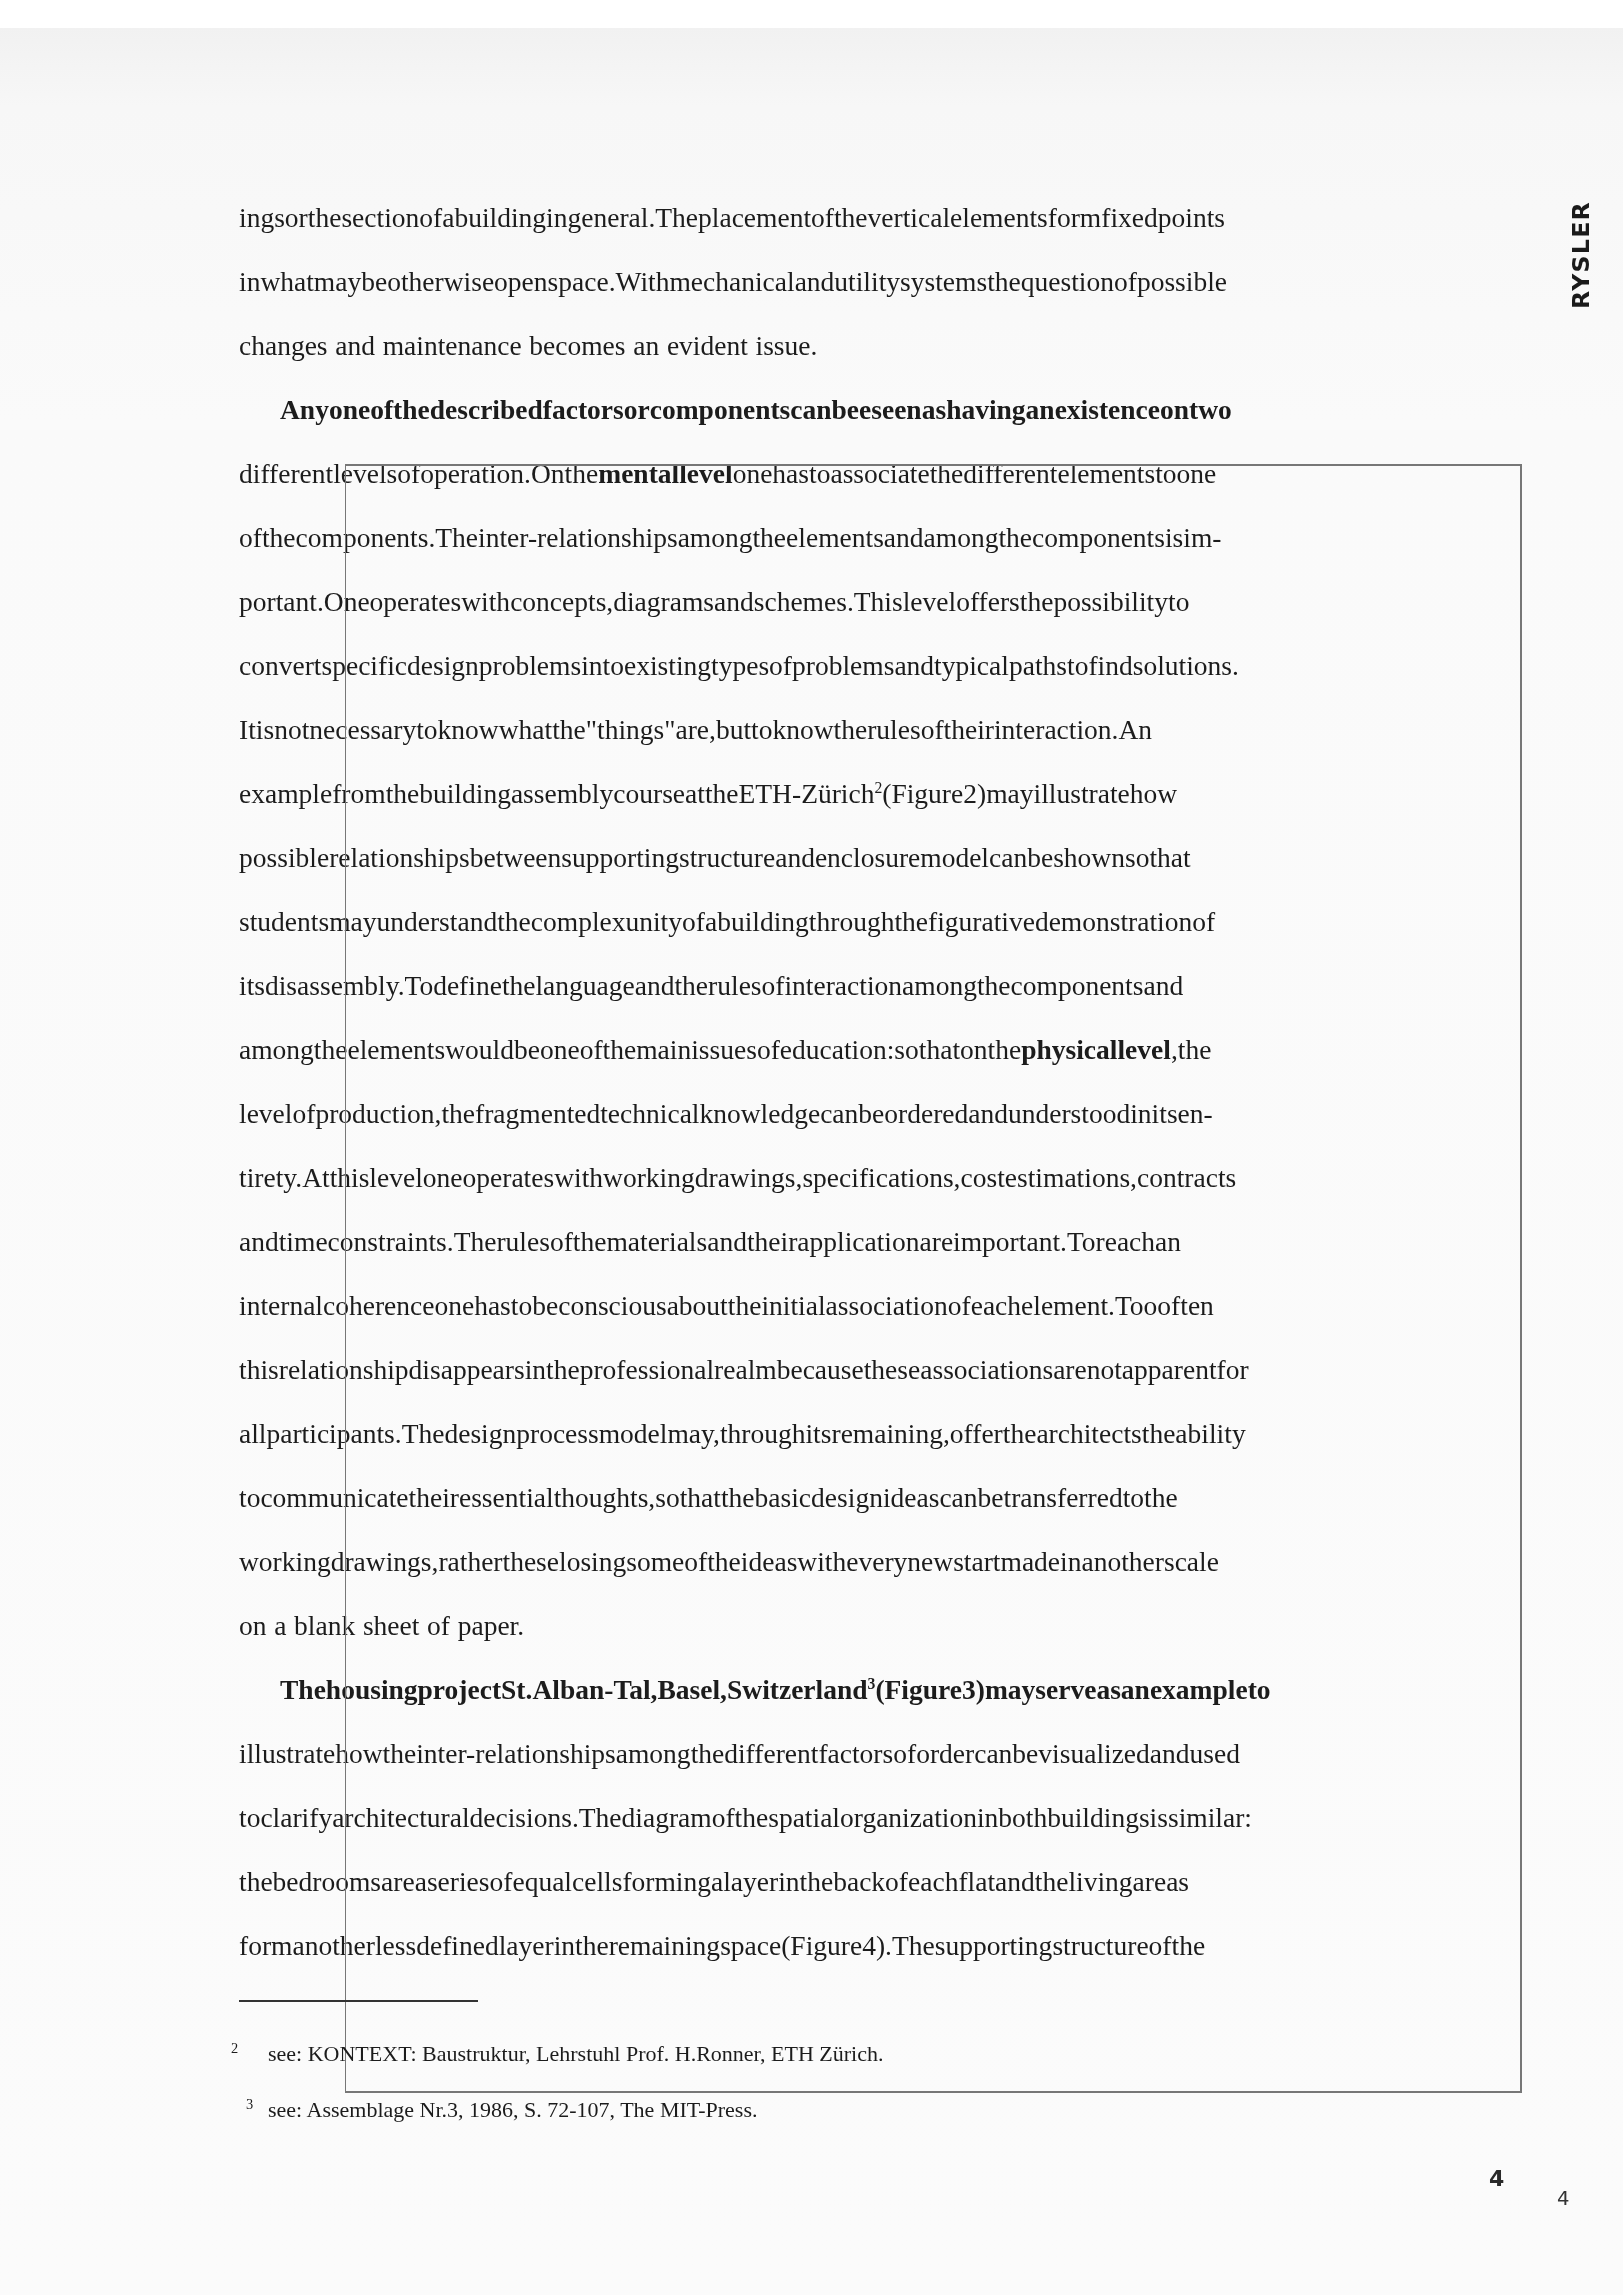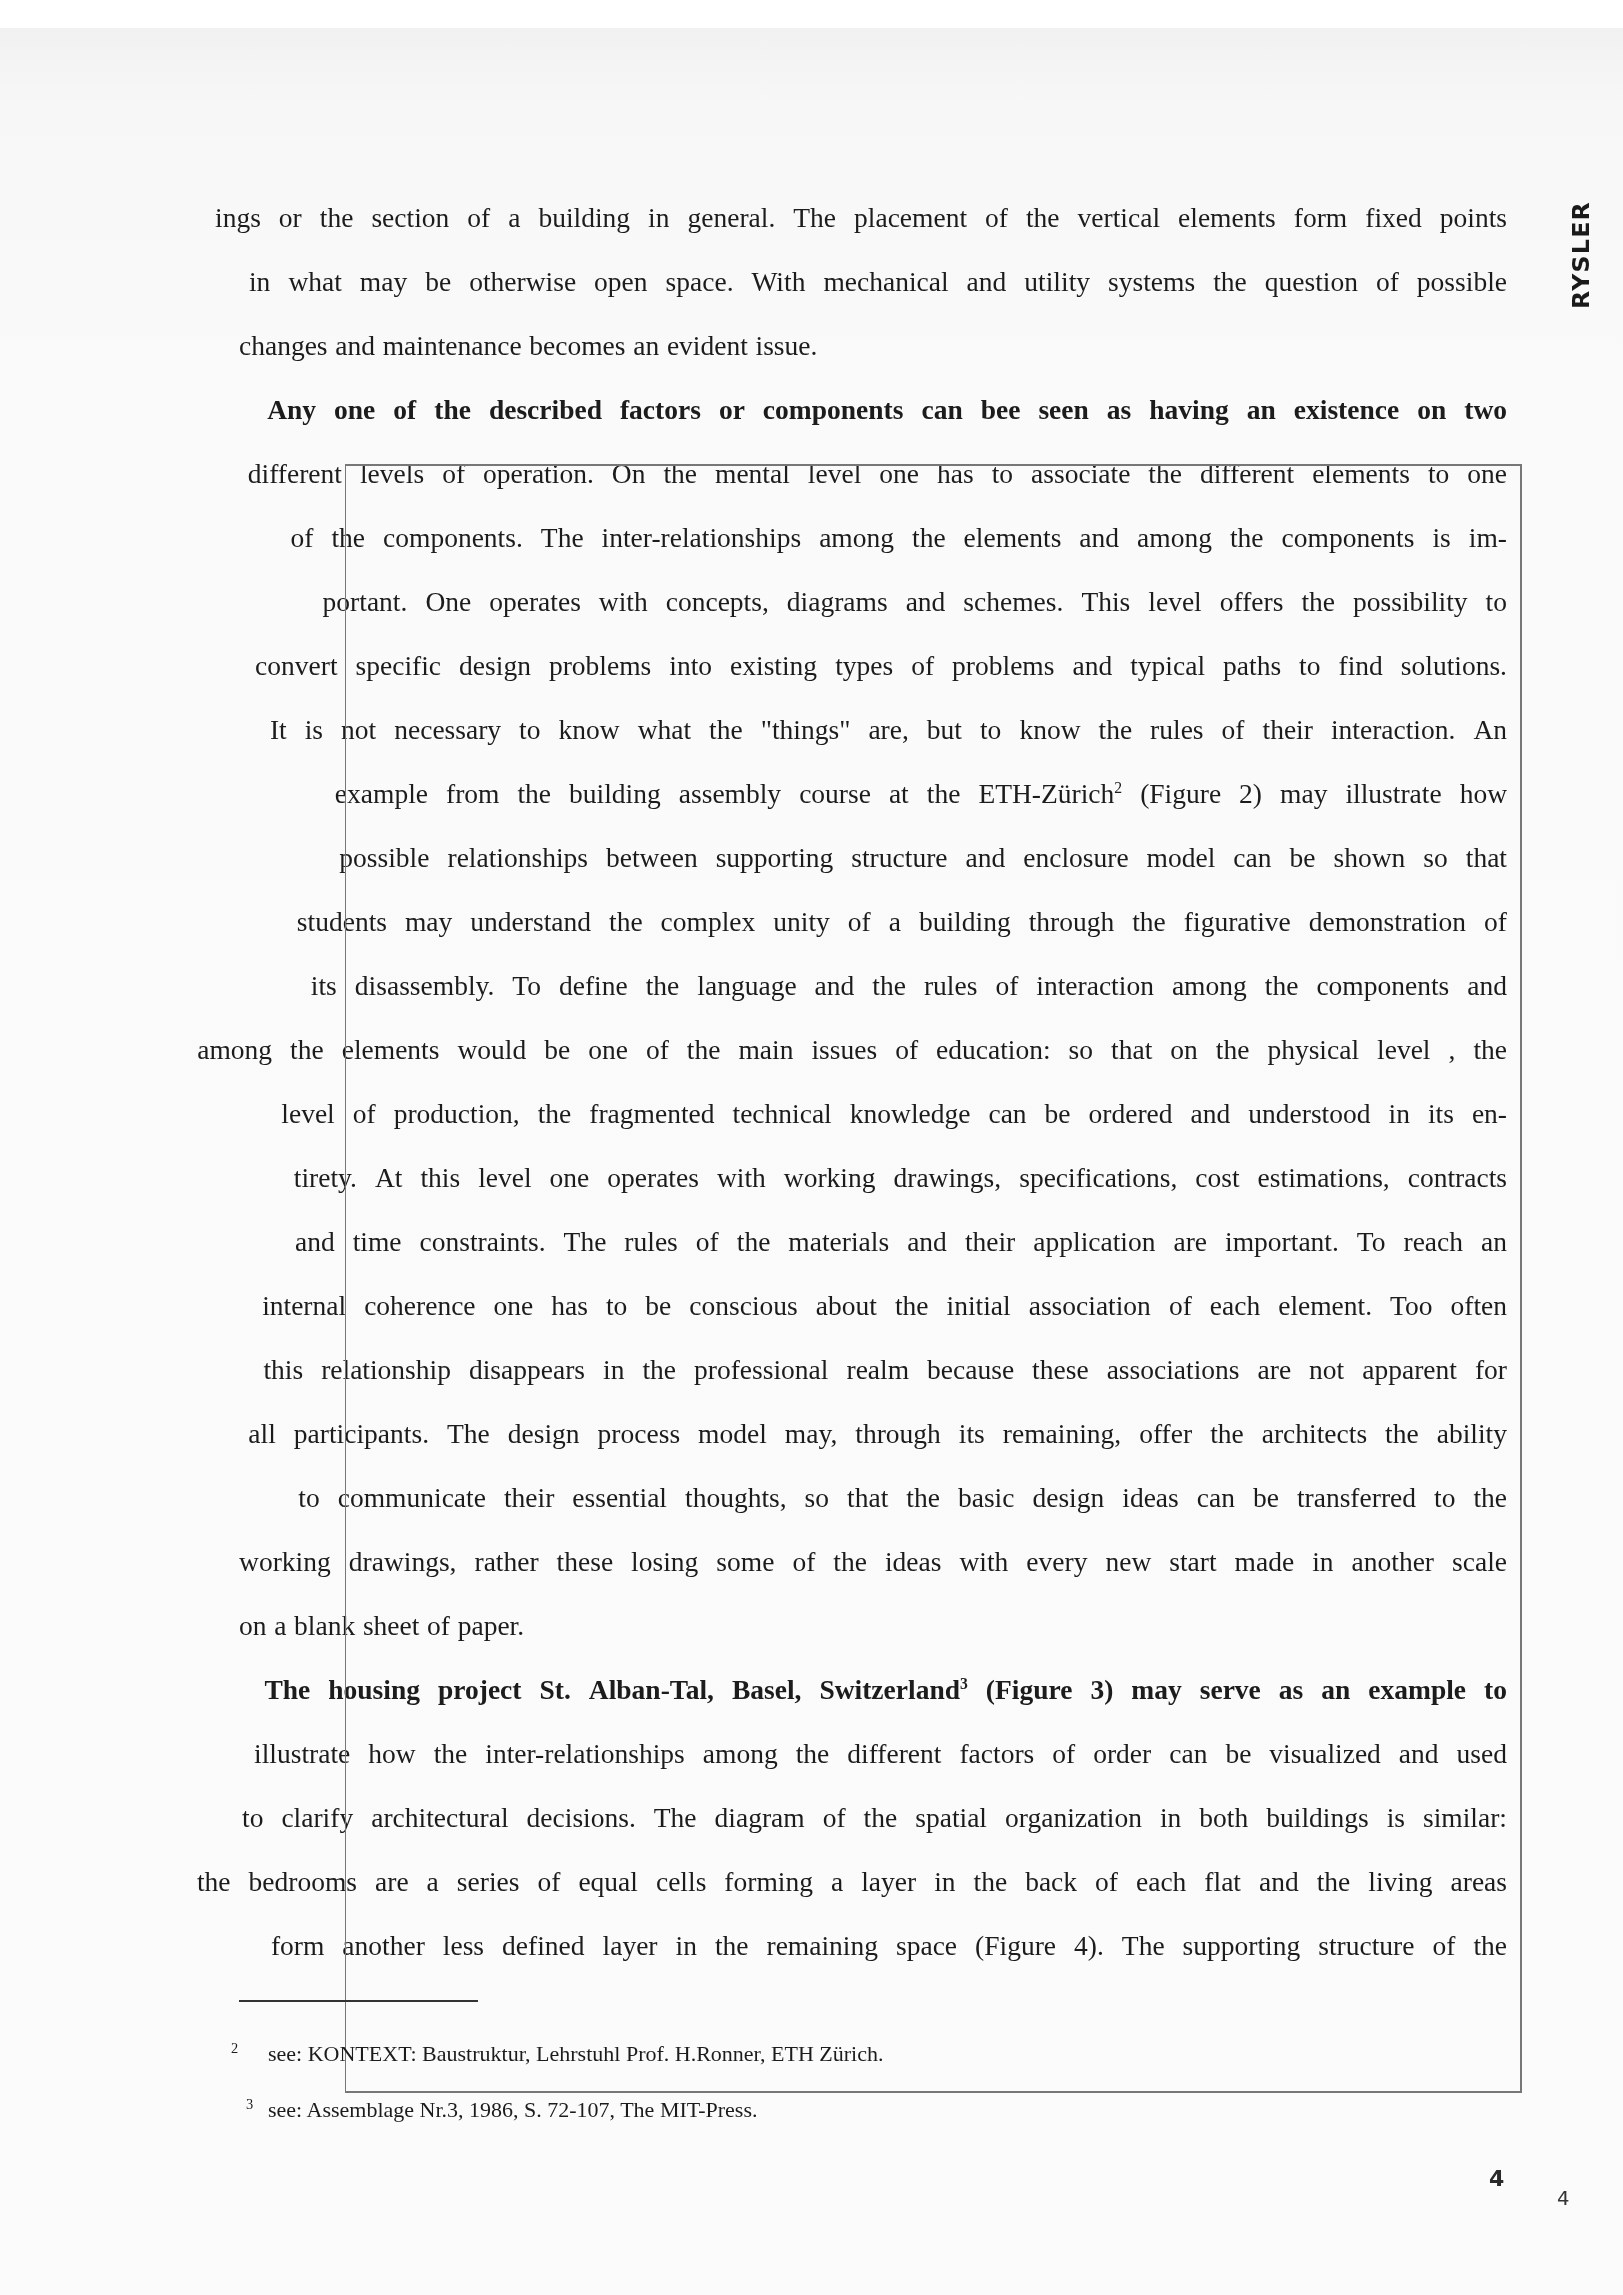--- a/index.html
+++ b/index.html
@@ -22,26 +22,26 @@
     font-family: "DejaVu Sans", "Liberation Sans", sans-serif;
     font-weight: bold; font-size: 23.6px; letter-spacing: 1.3px; color: #1a1a1a;
     white-space: nowrap;
   }
   .body-text {
     position: absolute; left: 239px; top: 196px; width: 1268px;
   }
   .line {
     height: 64px; line-height: 43px; font-size: 27.5px;
     text-align: justify; text-align-last: justify; white-space: nowrap;
-    display: flex; justify-content: flex-end; gap: 18px;
+    display: flex; justify-content: flex-start;
   }
   .line.last { text-align-last: left; justify-content: flex-start; gap: 0.28em; }
   .line.indent { padding-left: 41px; font-weight: bold; }
   .w { display: inline-block; }
-  b { font-weight: normal; }
+  b { font-weight: bold; }
   sup { font-size: 15.7px; vertical-align: 10.5px; line-height: 0; }
   .overlay-box {
     position: absolute; left: 345px; top: 464px; width: 1177px; height: 1629px;
     border: 2px solid #777; box-sizing: border-box; border-left-width: 1.3px; border-top-width: 2px;
     pointer-events: none;
   }
   .footnote-rule {
     position: absolute; left: 239px; top: 2000px; width: 239px; height: 2px; background: #333;
   }
   .footnote {

